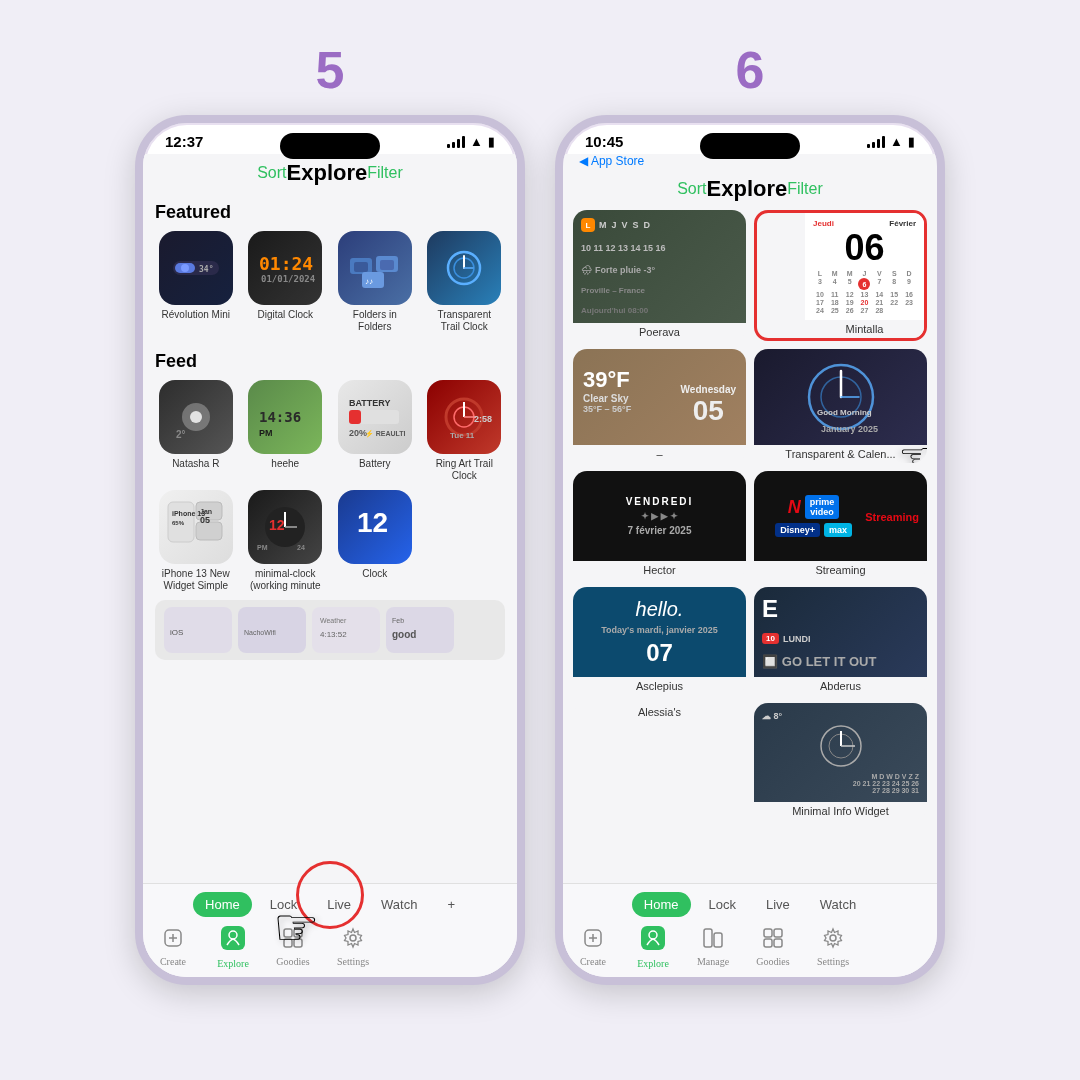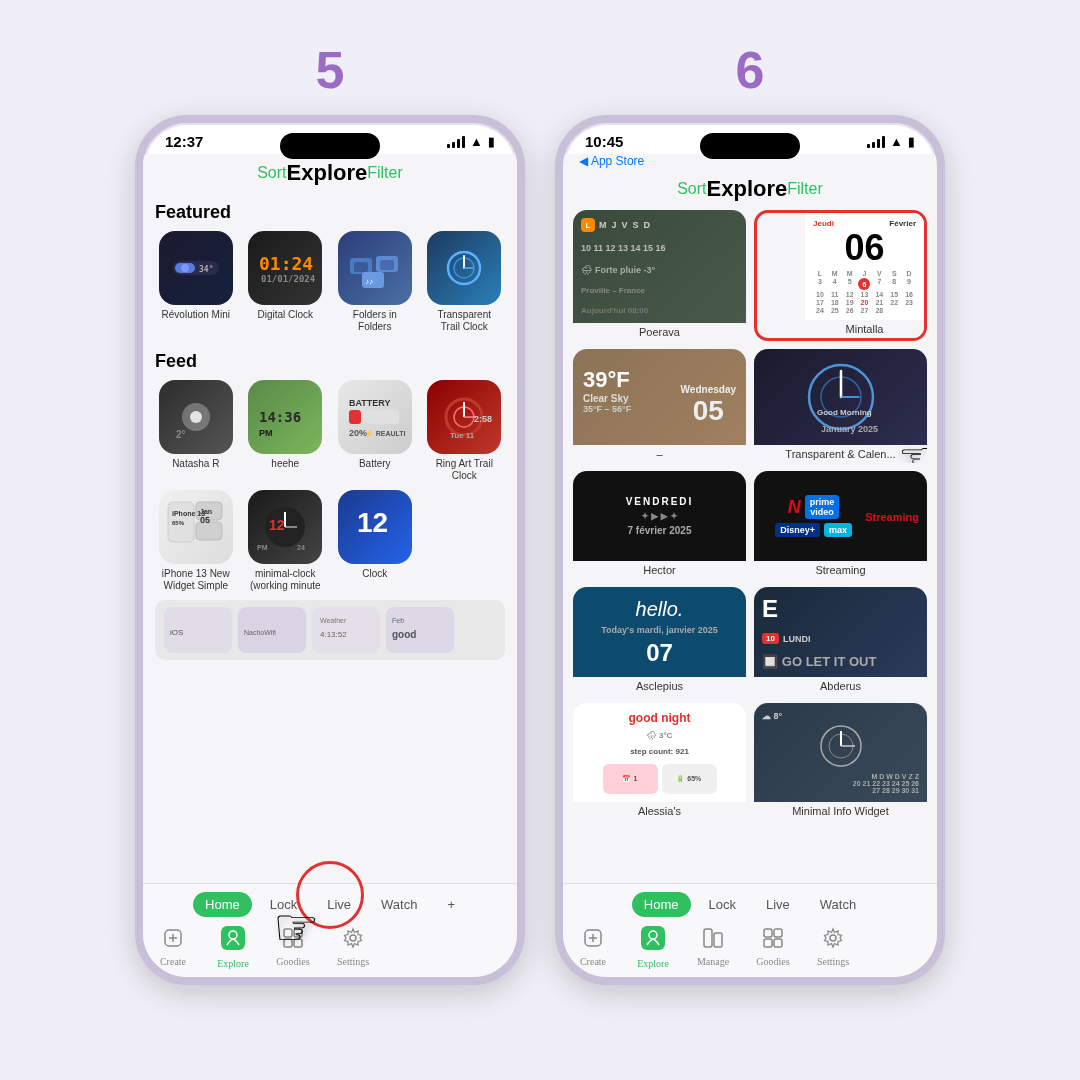--- a/index.html
+++ b/index.html
@@ -842,29 +842,20 @@
                   <span style="font-size:9px; color:#ccc; font-weight:700;">LUNDI</span>
                 </div>
                 <div style="font-size:13px; color:#aaa;">🔲 GO LET IT OUT</div>
               </div>
               <div class="widget-card-label">Abderus</div>
             </div>
           </div>
 
           <div class="widget-row">
             <div class="widget-card">
-              <div class="widget-card-img widget-alessias" style="min-height:90px; background:#fff; padding:8px; flex-direction:column; justify-content:space-between;">
-                <div style="color:#e53030; font-size:12px; font-weight:700;">good night</div>
-                <div style="color:#888; font-size:8px;">🌧 3°C</div>
-                <div style="color:#555; font-size:8px;">step count: 921</div>
-                <div style="display:flex; gap:4px; margin-top:2px;">
-                  <div style="background:#ffd0d8; border-radius:6px; width:55px; height:30px; display:flex; align-items:center; justify-content:center; font-size:7px; color:#555;">📅 1</div>
-                  <div style="background:#f0f0f0; border-radius:6px; width:55px; height:30px; display:flex; align-items:center; justify-content:center; font-size:7px; color:#555;">🔋 65%</div>
-                </div>
-              </div>
               <div class="widget-card-label">Alessia's</div>
             </div>
 
             <div class="widget-card">
               <div class="widget-card-img widget-minimal" style="min-height:90px; padding:8px; flex-direction:column; justify-content:center; align-items:flex-end;">
                 <div style="font-size:9px; color:#ccc; align-self:flex-start;">☁ 8°</div>
                 <div style="align-self:center;">
                   <svg width="60" height="50" viewBox="0 0 60 50">
                     <circle cx="30" cy="25" r="20" fill="none" stroke="#aaa" stroke-width="1.5"></circle>
                     <circle cx="30" cy="25" r="12" fill="none" stroke="#888" stroke-width="1"></circle>

